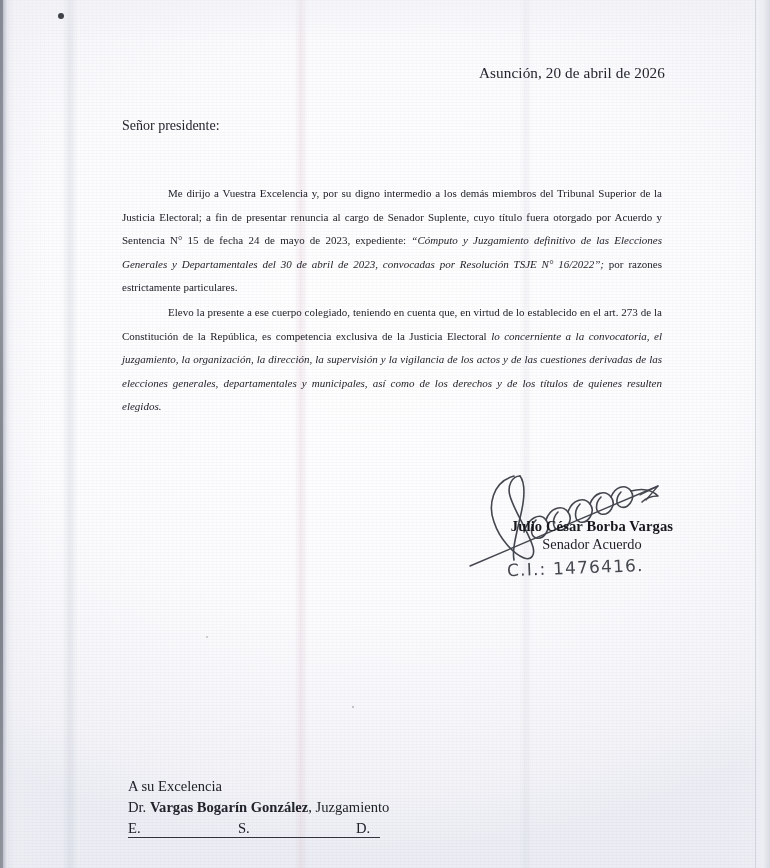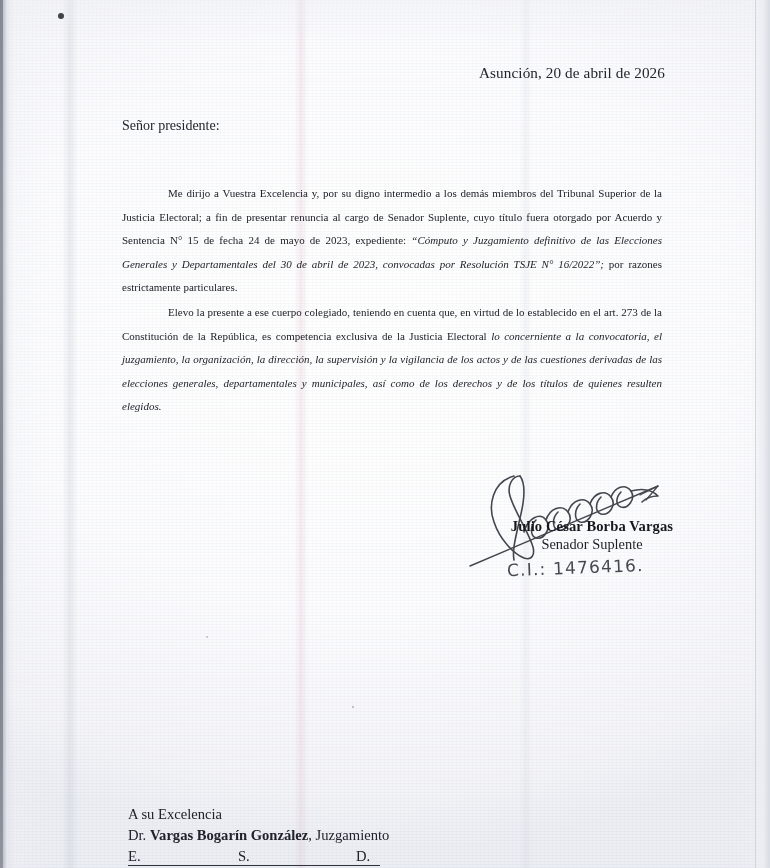--- a/index.html
+++ b/index.html
@@ -180,21 +180,20 @@
   }
 
   
   .footer {
     position: absolute;
     left: 128px; top: 776px;
     width: 430px;
     font-size: 14.6px;
     line-height: 20.5px;
     color: #21232a;
-    margin-top: 28px;
   }
   .footer .bold { font-weight: bold; }
   .esd {
     position: relative;
     width: 248px;
     height: 21px;
     margin-top: 1px;
   }
   .esd span {
     position: absolute;
@@ -259,21 +258,21 @@
           <path d="M84 58 C88 46 100 42 106 50 C112 58 104 70 96 68 C90 66 90 56 96 50"></path>
           <path d="M106 50 C110 38 122 34 128 42 C134 50 126 62 118 60 C112 58 112 48 118 42"></path>
           <path d="M128 42 C132 31 143 27 149 35 C155 43 147 54 139 52 C133 50 133 41 139 35"></path>
           <path d="M149 35 C153 25 163 21 169 29 C174 37 166 47 159 45 C153 43 154 35 159 30"></path>
 
           <path d="M169 29 C180 26 190 28 196 34 C190 34 184 36 180 40"></path>
         </g>
       </svg>
 
       <div class="sig-name">Julio César Borba Vargas</div>
-      <div class="sig-title">Senador Suplente</div>
+      <div class="sig-title">Senador Acuerdo</div>
       <div class="sig-ci">C.I.: 1476416.</div>
     </div>
 
     <div class="footer">
       <div>A su Excelencia</div>
       <div><span>Dr. </span><span class="bold">Vargas Bogarín González</span><span>, Juzgamiento</span></div>
       <div class="esd">
         <span class="e">E.</span>
         <span class="s">S.</span>
         <span class="d">D.</span>

